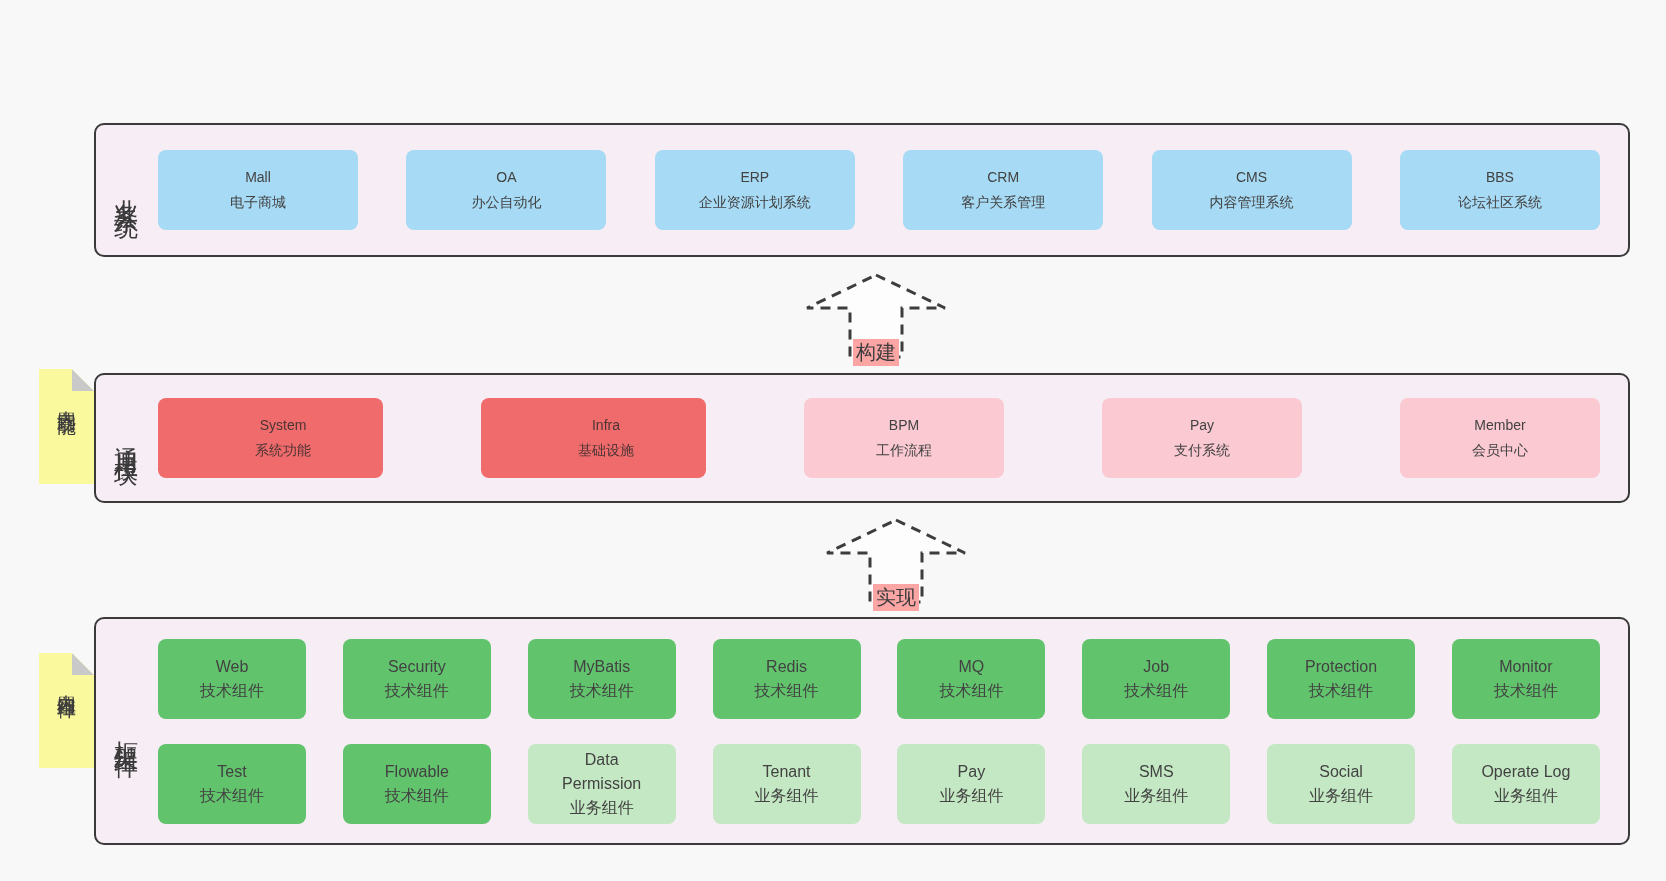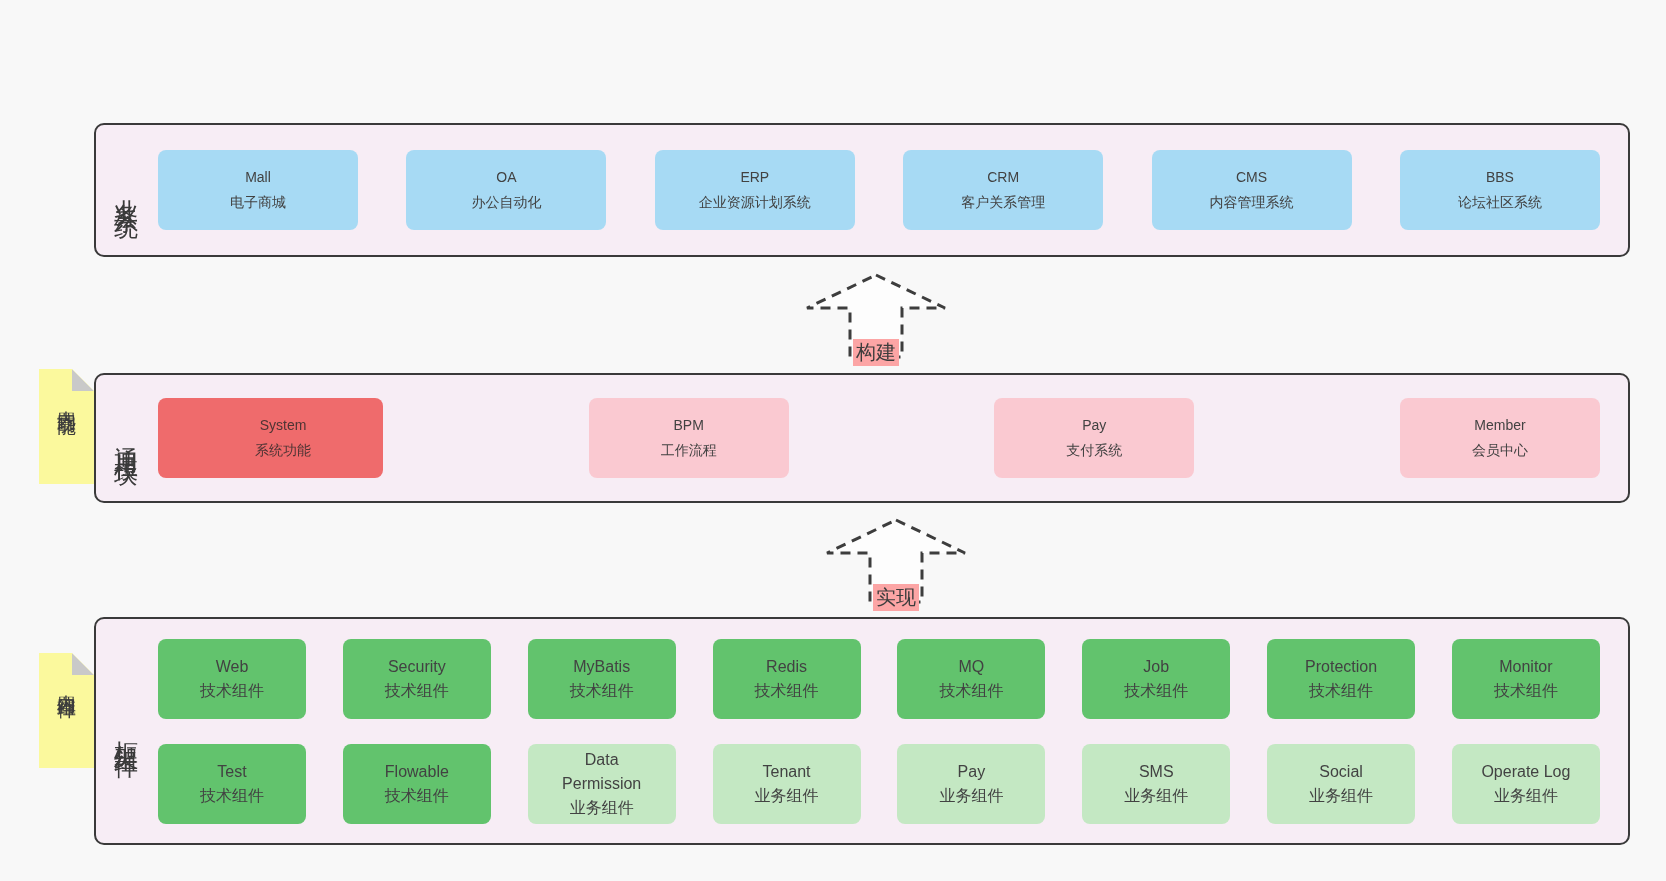--- a/index.html
+++ b/index.html
@@ -195,20 +195,24 @@
   </div>
 
   <div class="layer layer-2">
     <div class="layer-label">通用模块</div>
     <div class="rows">
         <div class="box-row">
           <div class="box red">
             <div class="box-title">System</div>
             <div class="box-sub">系统功能</div>
           </div>
+          <div class="box red">
+            <div class="box-title">Infra</div>
+            <div class="box-sub">基础设施</div>
+          </div>
           <div class="box pink">
             <div class="box-title">BPM</div>
             <div class="box-sub">工作流程</div>
           </div>
           <div class="box pink">
             <div class="box-title">Pay</div>
             <div class="box-sub">支付系统</div>
           </div>
           <div class="box pink">
             <div class="box-title">Member</div>

